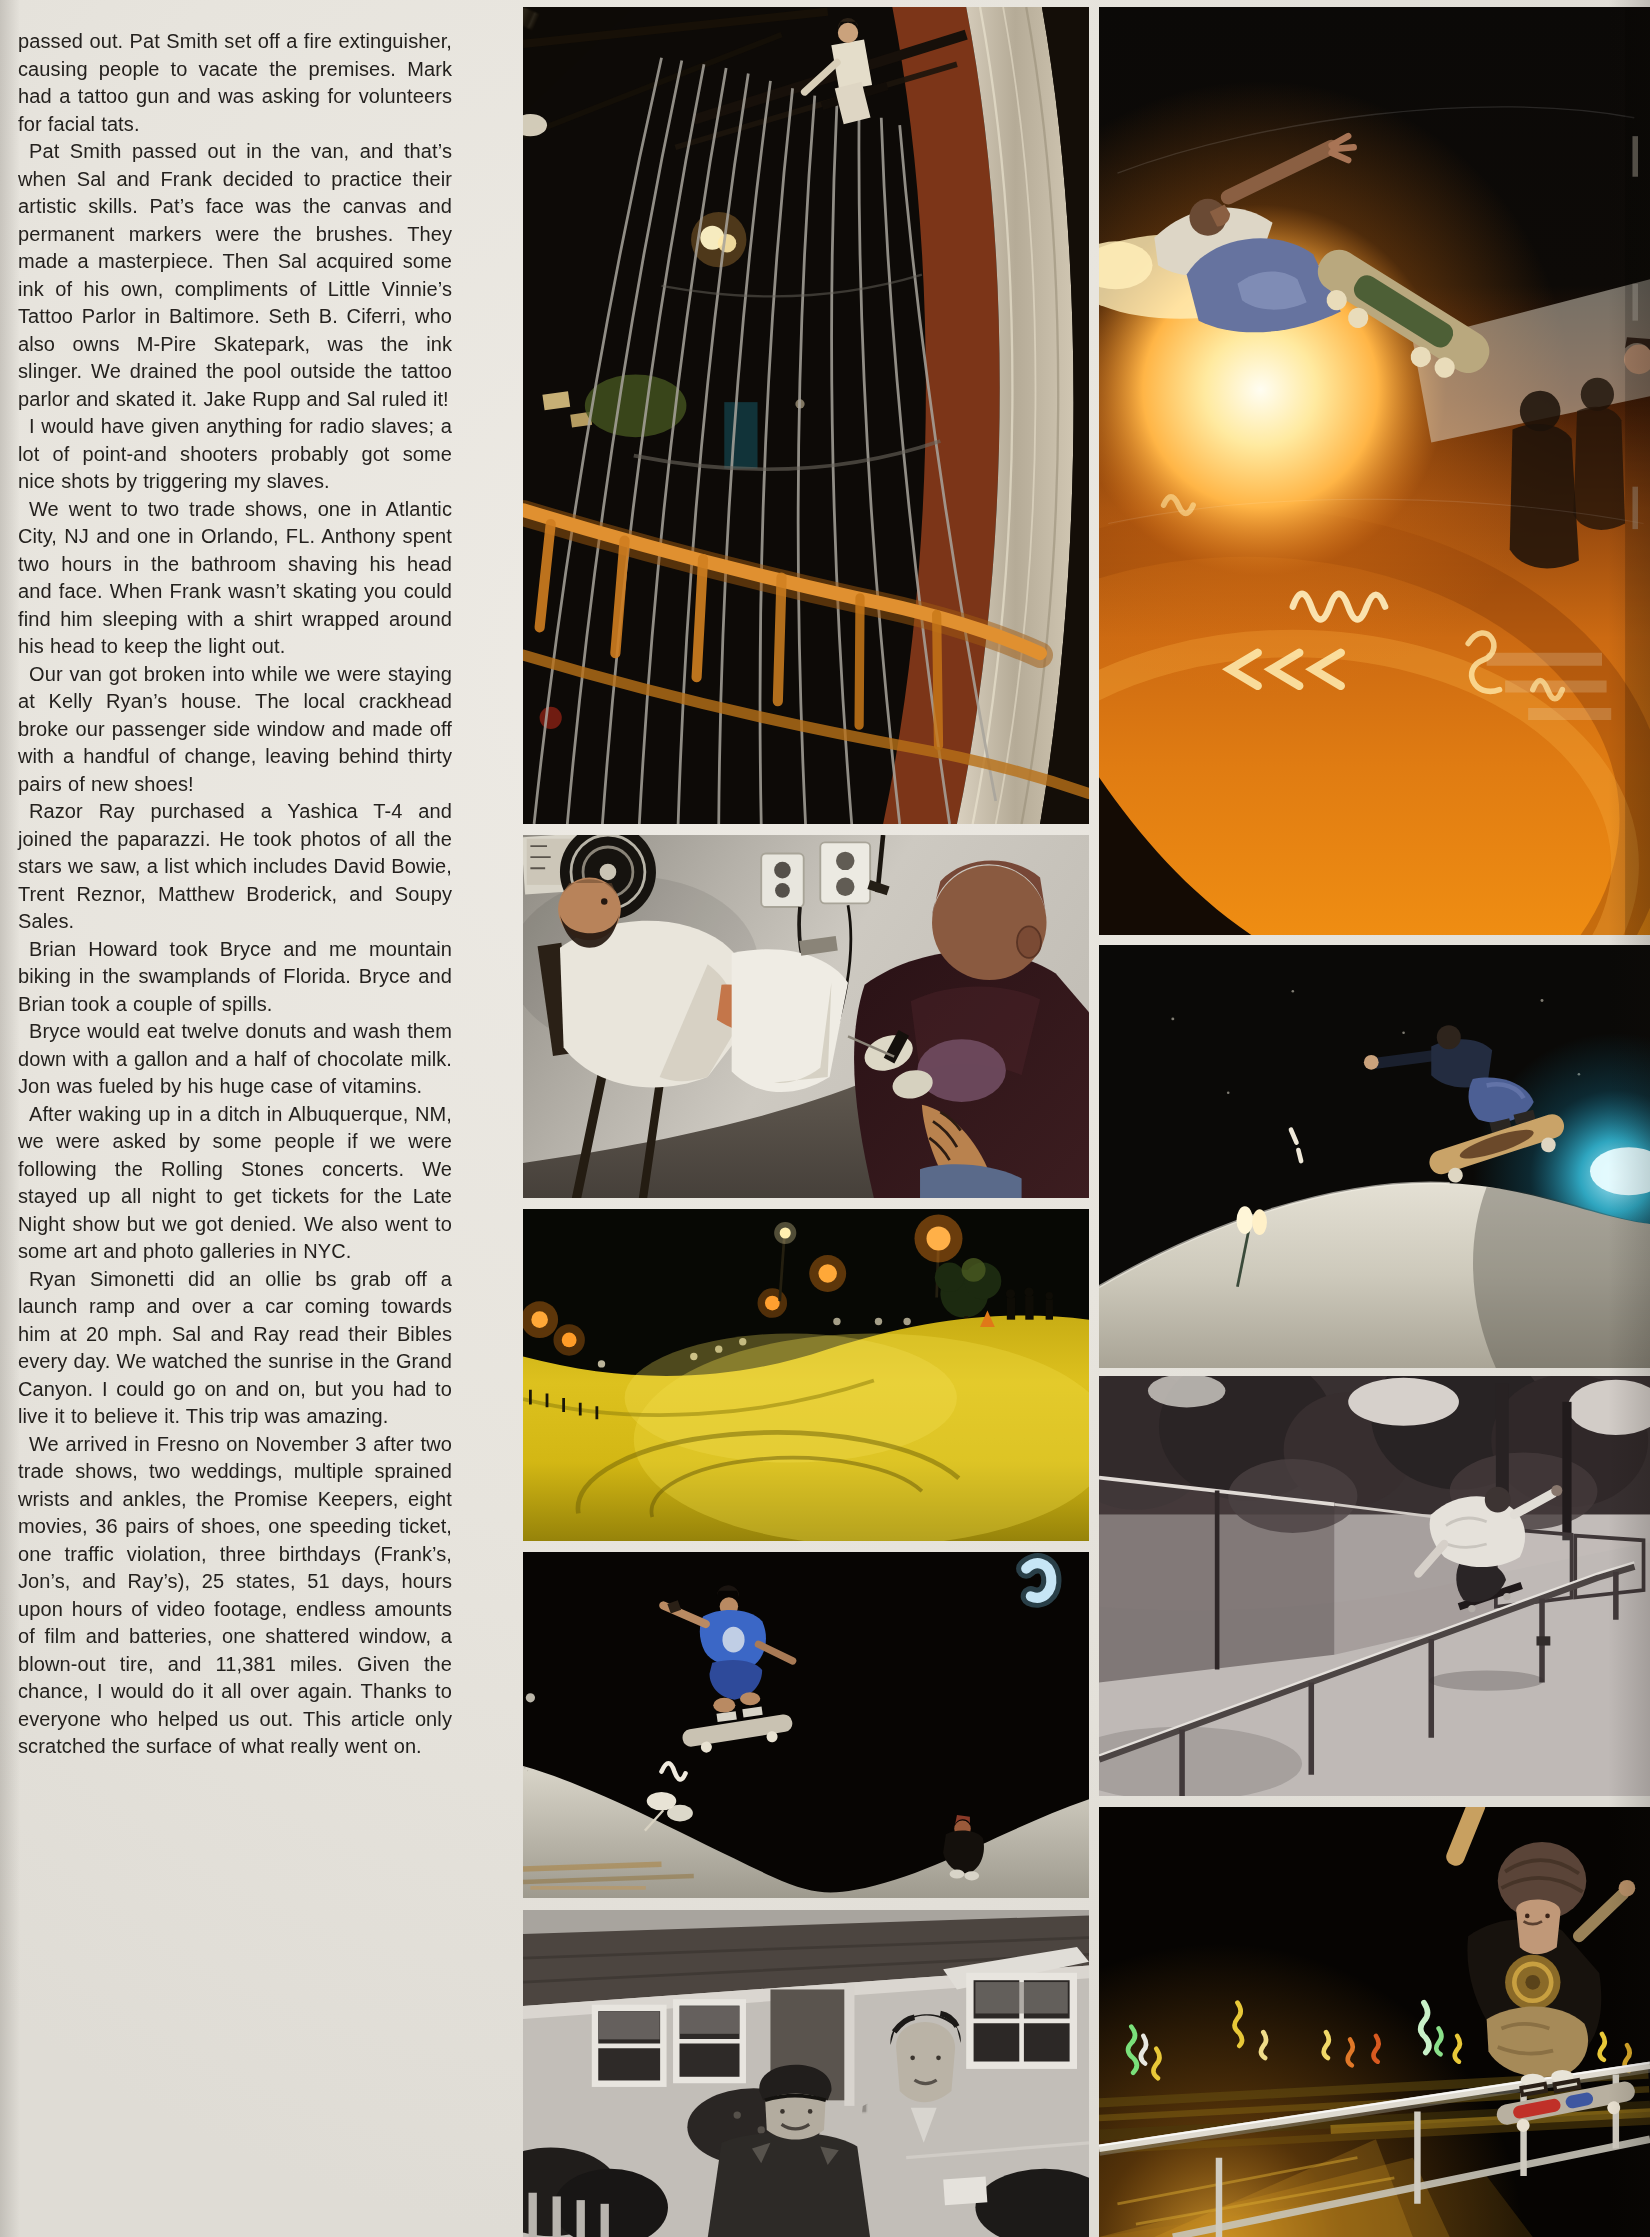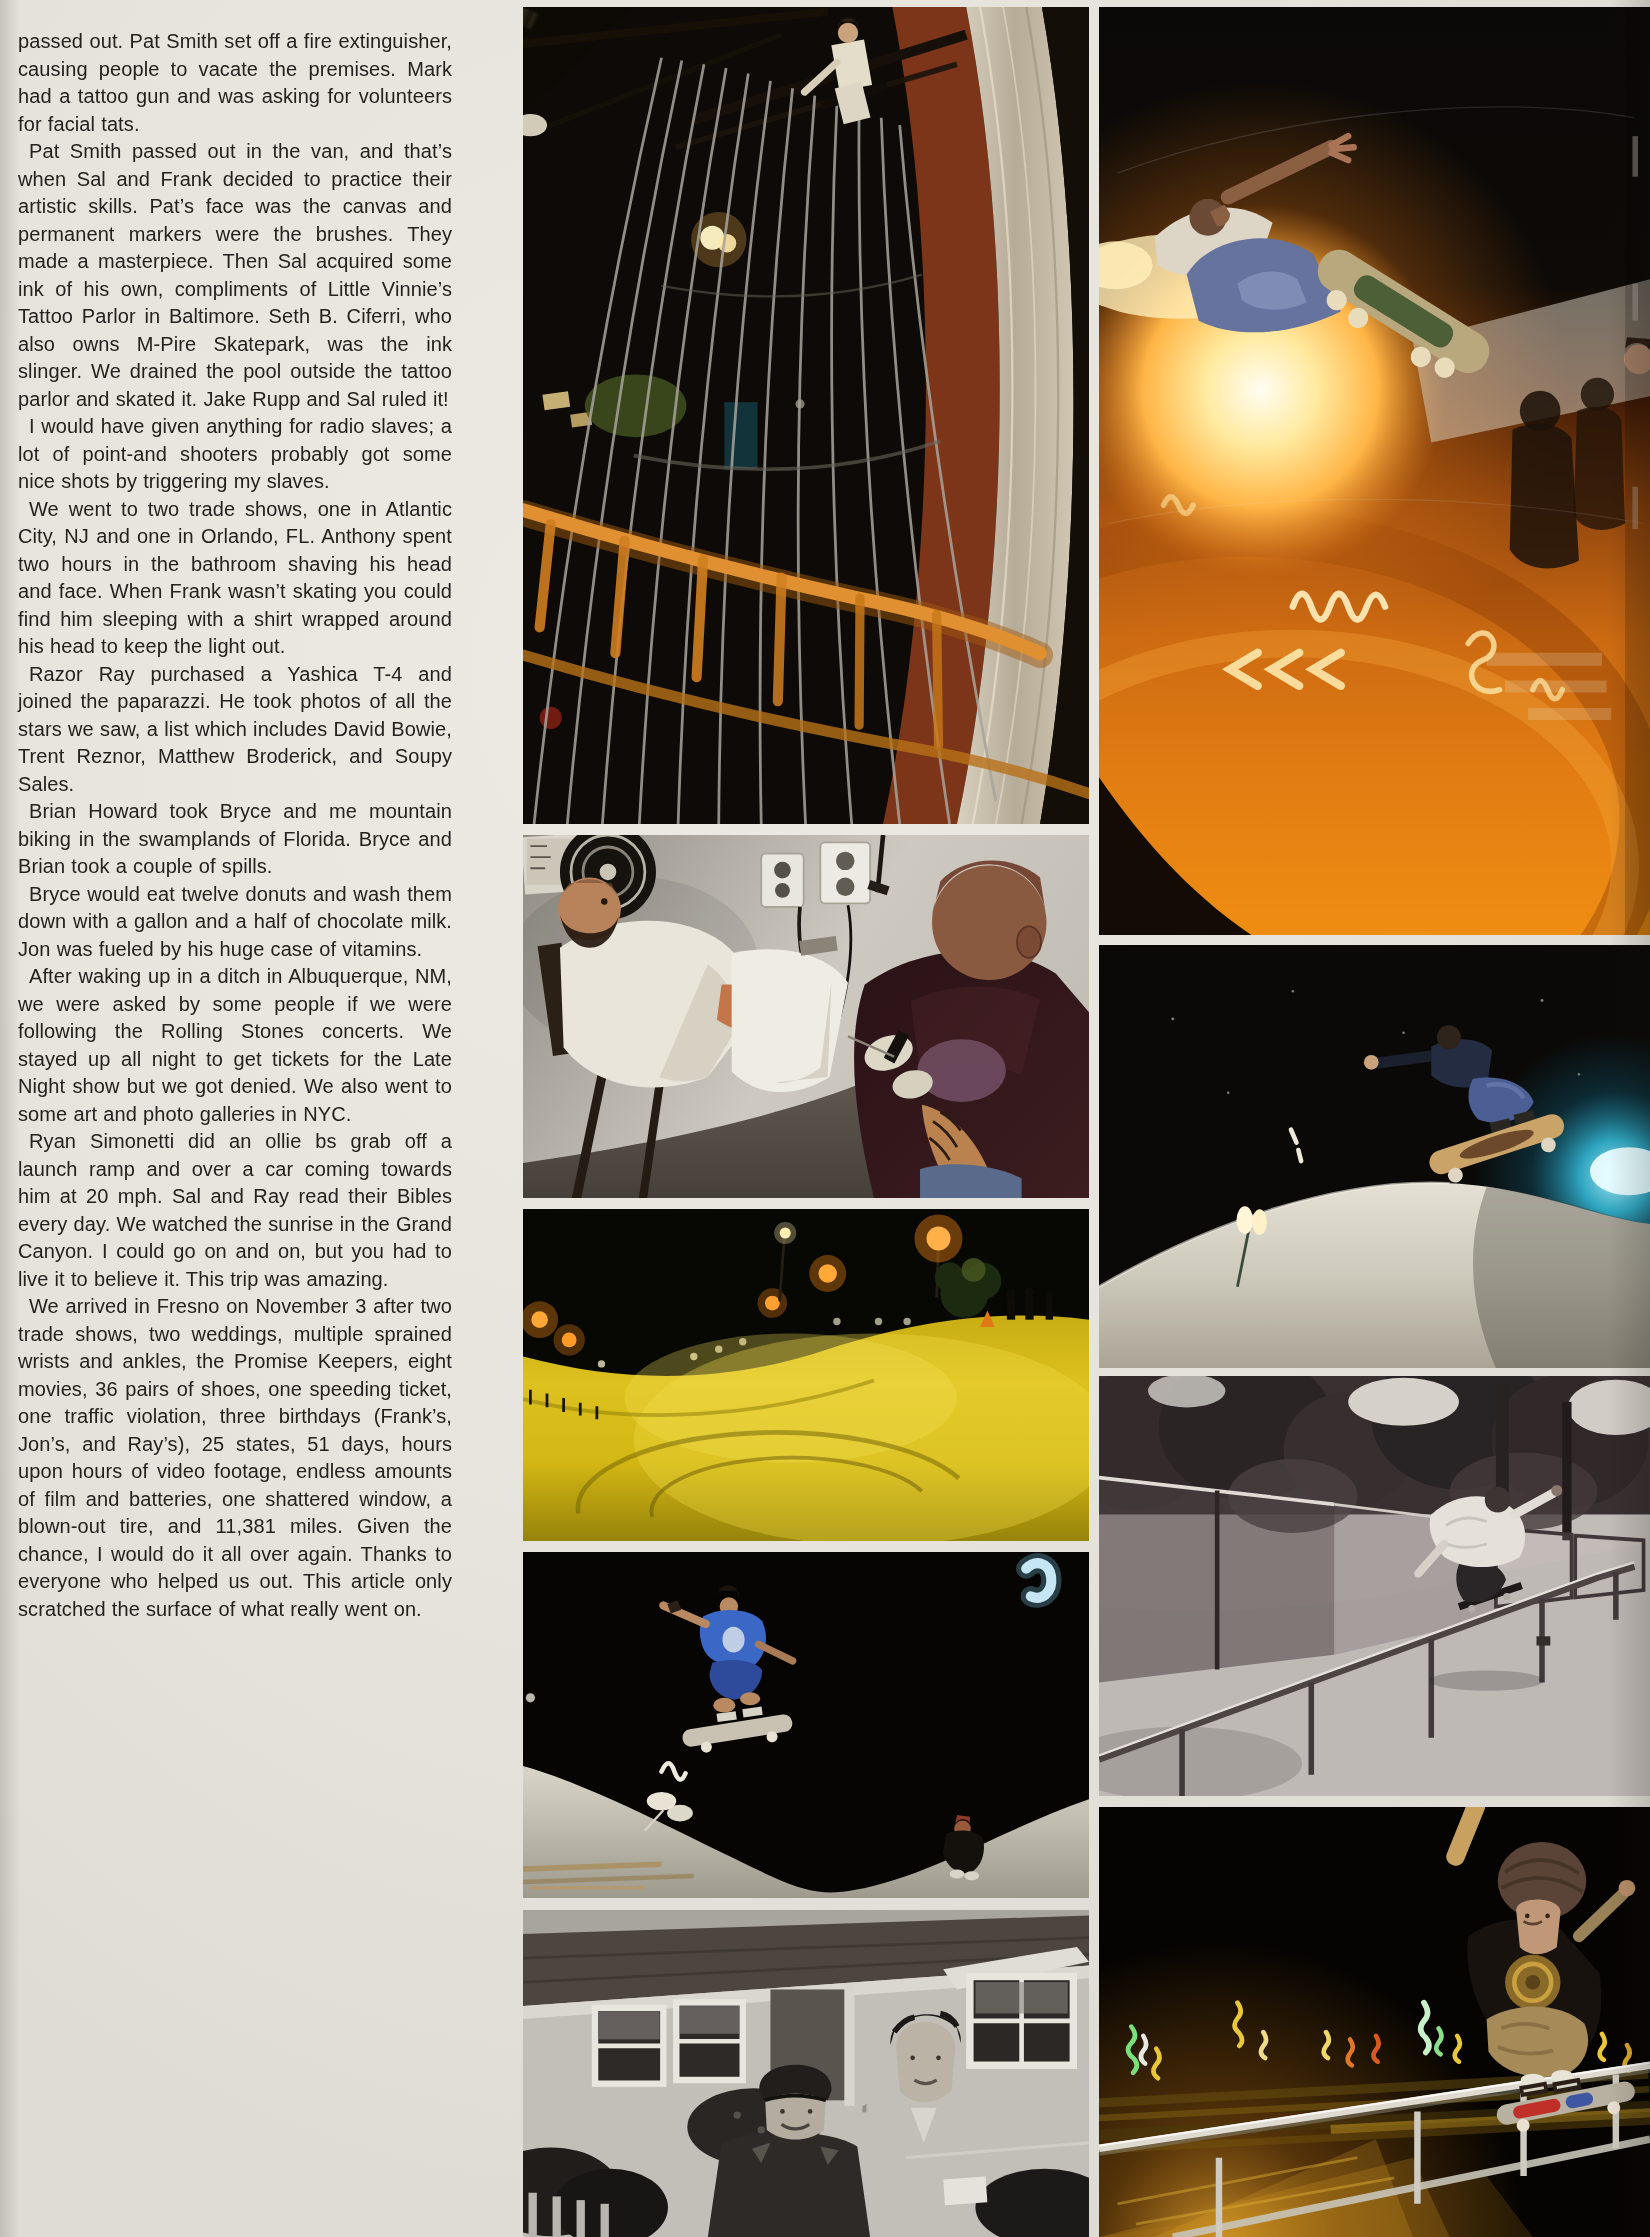--- a/index.html
+++ b/index.html
@@ -21,20 +21,21 @@
 <body>
 
 <div class="page">
   <div class="edge-left"></div>
 
   <div class="text-col">
     <p class="first">passed out. Pat Smith set off a fire extinguisher, causing people to vacate the premises. Mark had a tattoo gun and was asking for volunteers for facial tats.</p>
     <p>Pat Smith passed out in the van, and that’s when Sal and Frank decided to practice their artistic skills. Pat’s face was the canvas and permanent markers were the brushes. They made a masterpiece. Then Sal acquired some ink of his own, compliments of Little Vinnie’s Tattoo Parlor in Baltimore. Seth B. Ciferri, who also owns M-Pire Skatepark, was the ink slinger. We drained the pool outside the tattoo parlor and skated it. Jake Rupp and Sal ruled it!</p>
     <p>I would have given anything for radio slaves; a lot of point-and shooters probably got some nice shots by triggering my slaves.</p>
     <p>We went to two trade shows, one in Atlantic City, NJ and one in Orlando, FL. Anthony spent two hours in the bathroom shaving his head and face. When Frank wasn’t skating you could find him sleeping with a shirt wrapped around his head to keep the light out.</p>
+    <p>Our van got broken into while we were staying at Kelly Ryan’s house. The local crackhead broke our passenger side window and made off with a handful of change, leaving behind thirty pairs of new shoes!</p>
     <p>Razor Ray purchased a Yashica T-4 and joined the paparazzi. He took photos of all the stars we saw, a list which includes David Bowie, Trent Reznor, Matthew Broderick, and Soupy Sales.</p>
     <p>Brian Howard took Bryce and me mountain biking in the swamplands of Florida. Bryce and Brian took a couple of spills.</p>
     <p>Bryce would eat twelve donuts and wash them down with a gallon and a half of chocolate milk. Jon was fueled by his huge case of vitamins.</p>
     <p>After waking up in a ditch in Albuquerque, NM, we were asked by some people if we were following the Rolling Stones concerts. We stayed up all night to get tickets for the Late Night show but we got denied. We also went to some art and photo galleries in NYC.</p>
     <p>Ryan Simonetti did an ollie bs grab off a launch ramp and over a car coming towards him at 20 mph. Sal and Ray read their Bibles every day. We watched the sunrise in the Grand Canyon. I could go on and on, but you had to live it to believe it. This trip was amazing.</p>
     <p>We arrived in Fresno on November 3 after two trade shows, two weddings, multiple sprained wrists and ankles, the Promise Keepers, eight movies, 36 pairs of shoes, one speeding ticket, one traffic violation, three birthdays (Frank’s, Jon’s, and Ray’s), 25 states, 51 days, hours upon hours of video footage, endless amounts of film and batteries, one shattered window, a blown-out tire, and 11,381 miles. Given the chance, I would do it all over again. Thanks to everyone who helped us out. This article only scratched the surface of what really went on.</p>
   </div>
 
   <div class="photo" style="left:523px;top:7.4px;width:566px;height:817px;" title="Fisheye night shot of a skater riding the top beam of a tall curved fence outside a building; corrugated awning top left, glowing amber barrier below, yellow-and-black hazard stripes at right">
     <svg viewBox="0 0 613 885" preserveAspectRatio="none">

